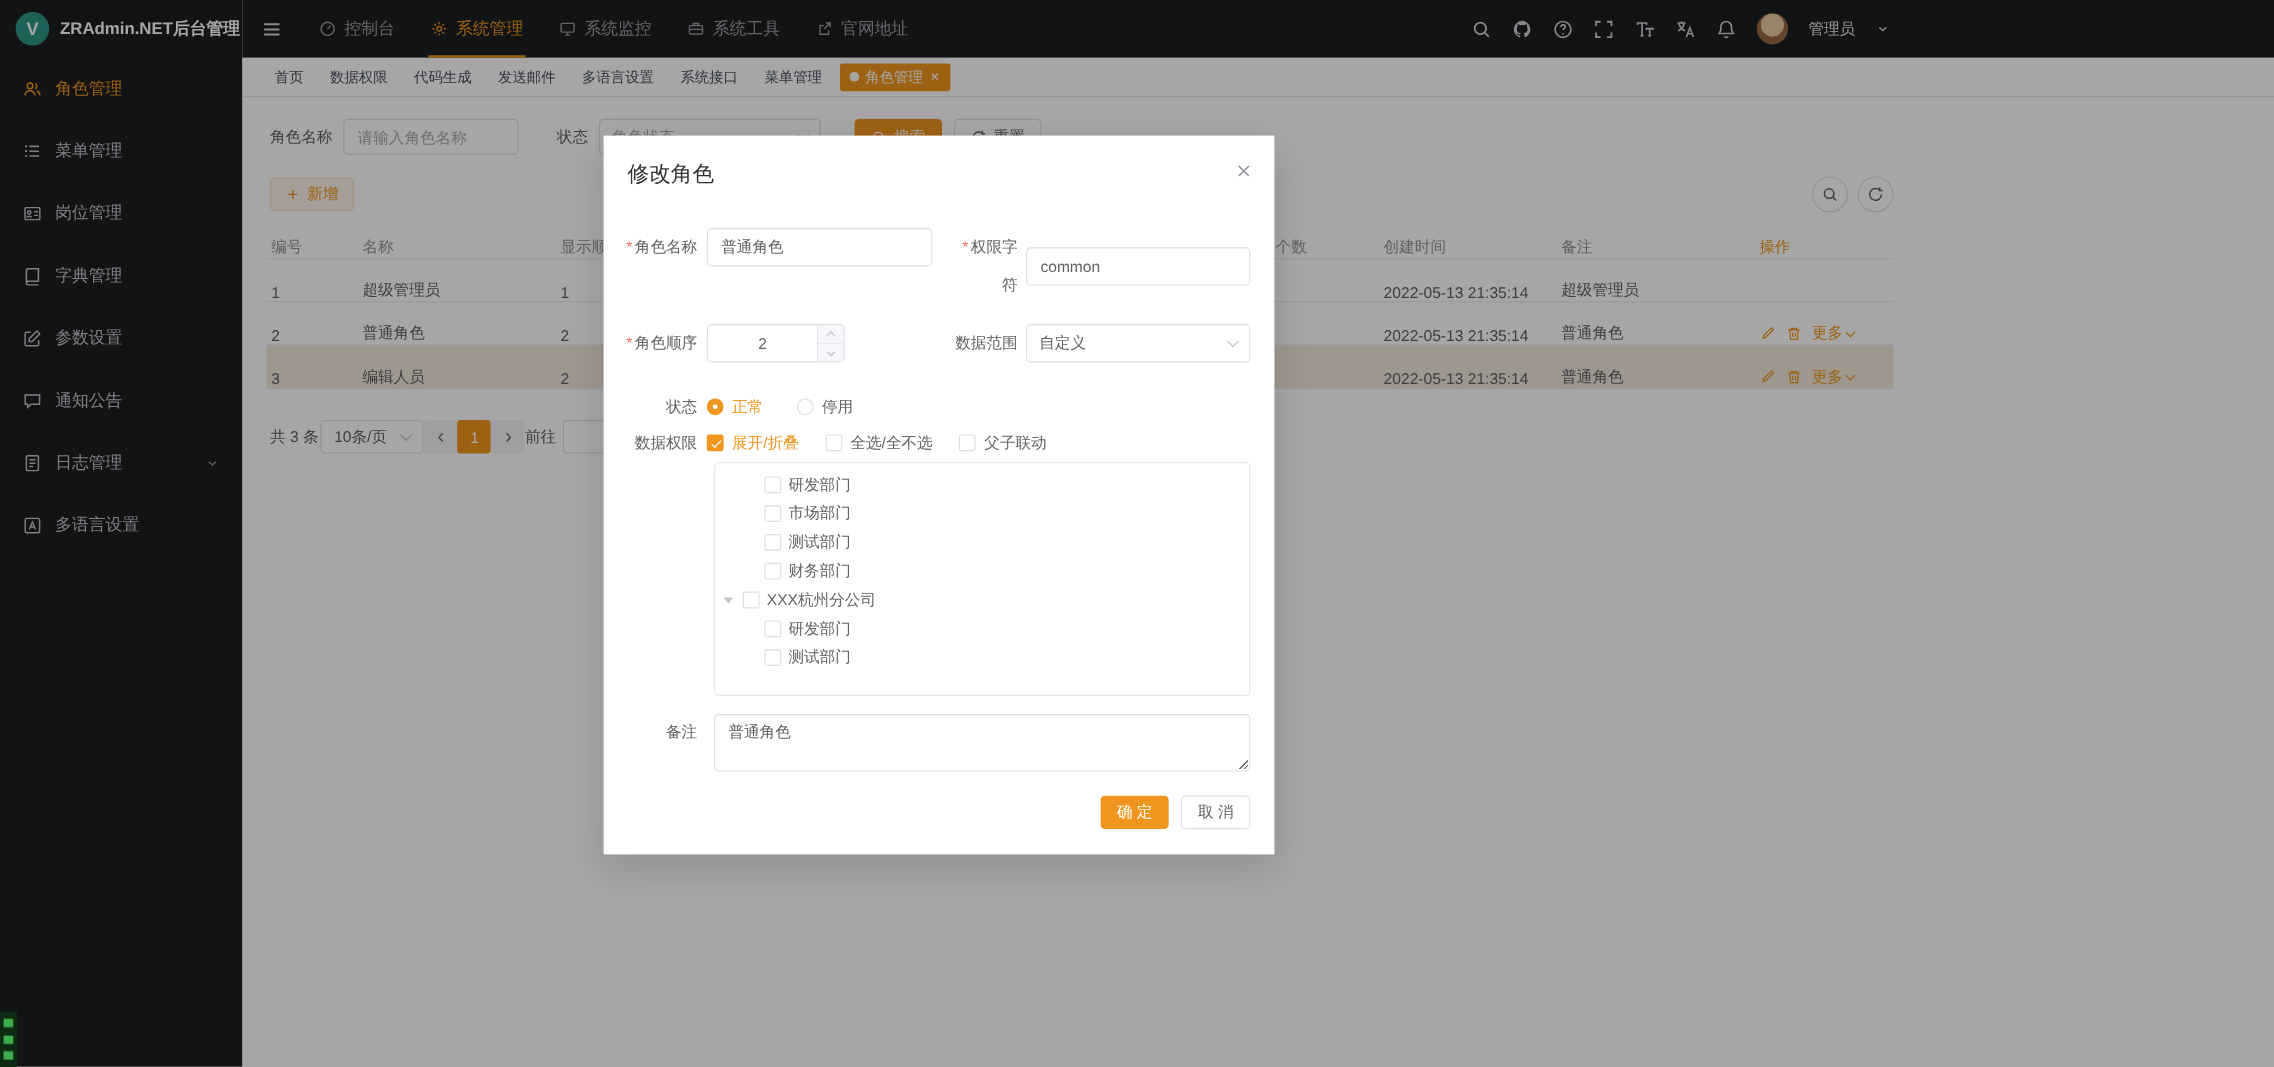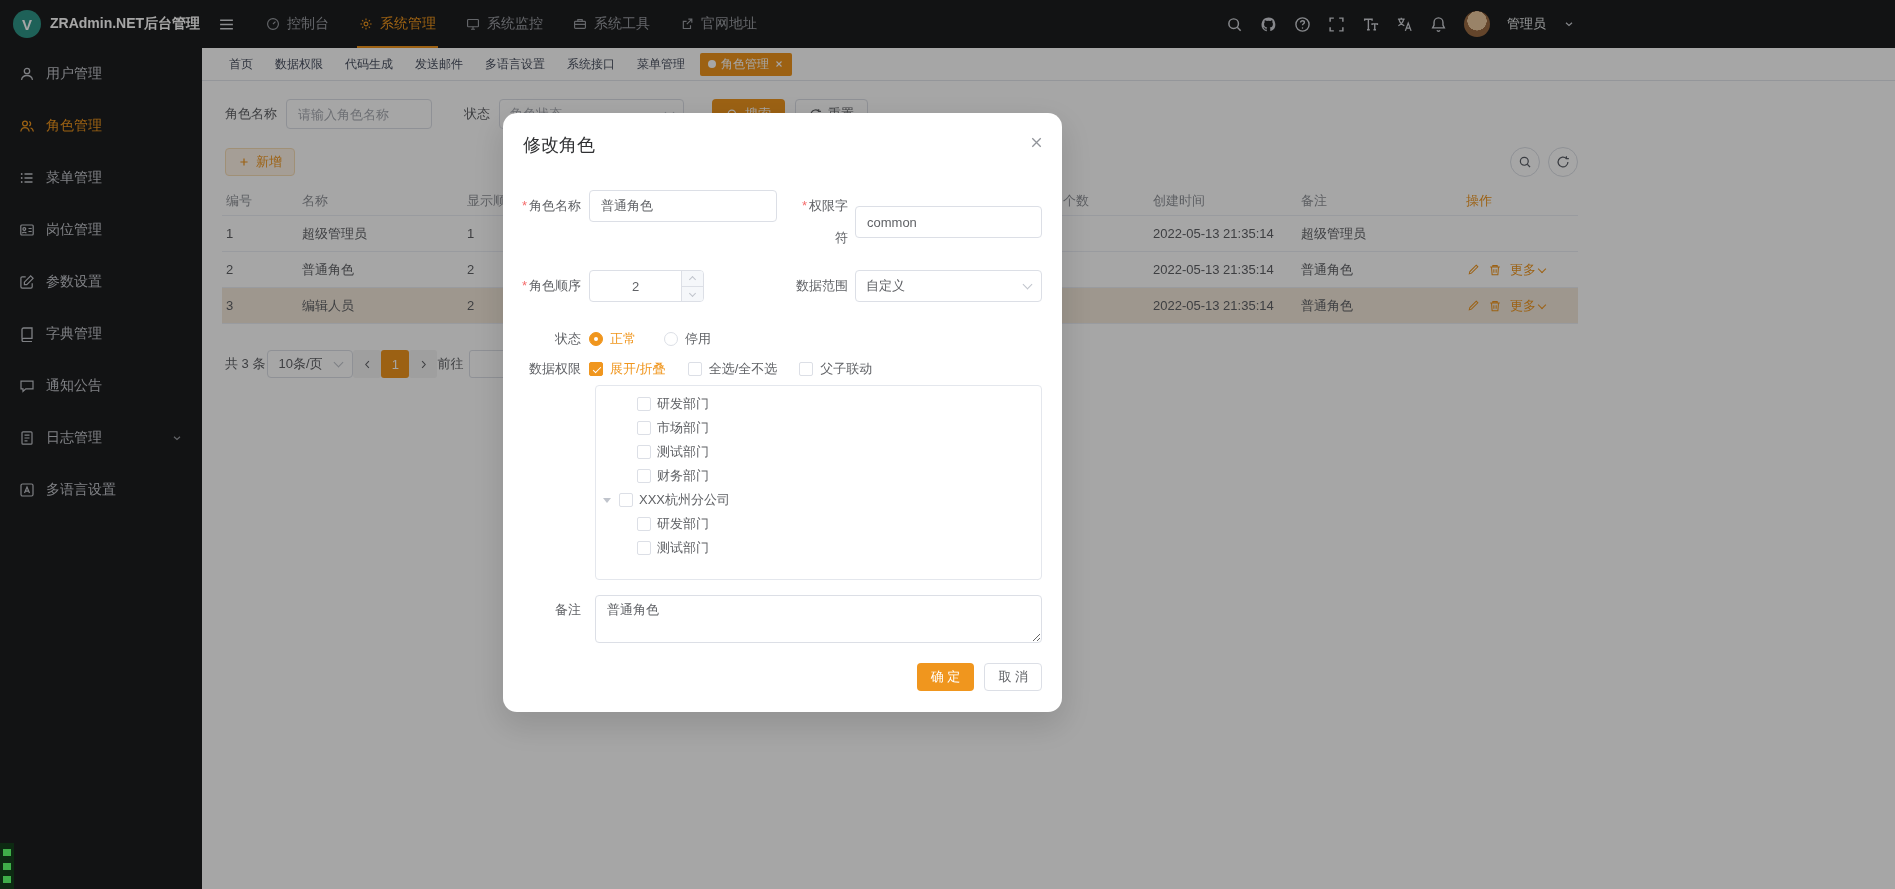--- a/index.html
+++ b/index.html
@@ -57,21 +57,21 @@
   .btn-plain-warning{background:#fdf3e7;color:var(--accent);border-color:#f6ddb6;height:28px;padding:0 12px;}
   .ml10{margin-left:10px;} .ml28{margin-left:28px;}
 
   .inner{width:1356px;margin-left:20px;}
   .toolbar-row{margin-top:18px;display:flex;align-items:center;padding-left:3px;height:30px;}
   .tool-circles{margin-left:auto;display:flex;gap:8px;}
   .tool-circle{width:30px;height:30px;border-radius:50%;border:1px solid var(--border);background:#fff;color:#5a5e66;display:flex;align-items:center;justify-content:center;cursor:pointer;}
 
   
   .table{margin-top:10px;font-size:13px;}
-  .t-row{display:flex;align-items:center;height:36px;border-bottom:1px solid var(--tbl);color:var(--txt);}
+  .t-row{display:flex;align-items:flex-end;height:36px;border-bottom:1px solid var(--tbl);color:var(--txt);}
   .t-head{height:29px;color:var(--txt-l);}
   .t-row.highlight{background:#f3e8da;}
   .c-id{width:80px;padding-left:4px;flex:none;}
   .c-name{width:165px;flex:none;}
   .c-order{width:160px;flex:none;}
   .c-sp{width:436px;flex:none;}
   .c-count{width:90px;flex:none;}
   .c-created{width:148px;flex:none;}
   .c-remark{width:165px;flex:none;}
   .c-ops{width:112px;flex:none;display:flex;align-items:center;gap:8px;color:var(--accent);}
@@ -83,21 +83,21 @@
   .pg-total{margin-right:2px;}
   .pg-select{width:86px;height:28px;}
   .pg-btn{width:28px;height:28px;background:#f4f4f5;border-radius:3px;display:flex;align-items:center;justify-content:center;color:#606266;cursor:pointer;}
   .pg-btn.active{background:var(--accent);color:#fff;}
   .pg-jump{display:flex;align-items:center;gap:6px;}
   .pg-input{width:40px;height:28px;border:1px solid var(--border);border-radius:3px;text-align:center;font-size:13px;color:var(--txt);outline:none;}
   .copyright{position:absolute;top:637px;left:0;width:1378px;text-align:center;color:#9ea2a8;font-size:14px;}
 
   
   .overlay{position:fixed;inset:0;background:rgba(0,0,0,.35);z-index:40;}
-  .modal{position:fixed;left:503px;top:113px;width:559px;height:599px;background:#fff;border-radius:14px;box-shadow:0 12px 32px 4px rgba(0,0,0,.12);z-index:50;}
+  .modal{position:fixed;left:503px;top:113px;width:559px;height:599px;background:#fff;border-radius:0;box-shadow:0 12px 32px 4px rgba(0,0,0,.12);z-index:50;}
   .m-title{position:absolute;left:20px;top:20px;font-size:18px;color:#303133;}
   .m-close{position:absolute;right:18px;top:22px;color:#909399;cursor:pointer;display:flex;}
   .m-form{position:absolute;top:77px;left:0;right:0;}
   .m-row{display:flex;align-items:flex-start;margin-bottom:16px;}
   .m-item{display:flex;align-items:center;}
   .m-item.right{margin-left:14px;}
   .m-label{width:86px;flex:none;text-align:right;padding-right:8px;color:var(--txt);font-size:13px;line-height:32px;}
   .m-label-r{width:64px;flex:none;text-align:right;padding-right:7px;color:var(--txt);font-size:13px;line-height:32px;}
   .req{color:#f56c6c;margin-right:2px;}
   .m-input{width:188px;height:32px;border:1px solid var(--border);border-radius:4px;padding:0 11px;font-size:13px;color:var(--txt);outline:none;}
@@ -141,29 +141,20 @@
 <body>
 
 <div class="app">
 
   <aside class="sidebar">
     <div class="logo-row">
       <div class="logo-circle">V</div>
       <div class="app-title">ZRAdmin.NET后台管理</div>
     </div>
     <nav class="menu">
-      <div class="menu-item">
-        <span class="icon">
-            <svg viewBox="0 0 16 16" width="16" height="16" fill="none" stroke="currentColor" stroke-width="1.3">
-              <circle cx="8" cy="5" r="2.7"></circle>
-              <path d="M2.5 13.8c.6-3 2.8-4.3 5.5-4.3s4.9 1.3 5.5 4.3"></path>
-            </svg>
-          </span>
-        <span>用户管理</span>
-      </div>
       <div class="menu-item active">
         <span class="icon">
             <svg viewBox="0 0 16 16" width="16" height="16" fill="none" stroke="currentColor" stroke-width="1.3">
               <circle cx="6" cy="5.5" r="2.4"></circle>
               <path d="M1.8 13.5c.5-2.6 2.2-3.8 4.2-3.8s3.7 1.2 4.2 3.8"></path>
               <path d="M10.2 3.5a2.4 2.4 0 0 1 0 4.4"></path>
               <path d="M11.6 9.9c1.6.5 2.5 1.7 2.8 3.6"></path>
             </svg>
           </span>
         <span>角色管理</span>
@@ -184,34 +175,34 @@
             <svg viewBox="0 0 16 16" width="16" height="16" fill="none" stroke="currentColor" stroke-width="1.2">
               <rect x="1.8" y="3" width="12.4" height="10" rx="1"></rect>
               <circle cx="5.3" cy="7" r="1.4"></circle>
               <path d="M3.3 11.2c.4-1.3 3.6-1.3 4 0M9.5 6.5h3.2M9.5 9.5h3.2"></path>
             </svg>
           </span>
         <span>岗位管理</span>
       </div>
       <div class="menu-item">
         <span class="icon">
+            <svg viewBox="0 0 16 16" width="16" height="16" fill="none" stroke="currentColor" stroke-width="1.3">
+              <path d="M3 12.8V3.6c0-.9.7-1.6 1.6-1.6H13v10.4H4.6c-.9 0-1.6.7-1.6 1.6s.7 1.6 1.6 1.6H13"></path>
+            </svg>
+          </span>
+        <span>字典管理</span>
+      </div>
+      <div class="menu-item">
+        <span class="icon">
             <svg viewBox="0 0 16 16" width="16" height="16" fill="none" stroke="currentColor" stroke-width="1.2">
               <path d="M13.2 9.3v3.5c0 .7-.6 1.3-1.3 1.3H3.2c-.7 0-1.3-.6-1.3-1.3V4.1c0-.7.6-1.3 1.3-1.3h3.5"></path>
               <path d="M11.7 1.9l2.4 2.4-6.3 6.3H5.4V8.2z"></path>
             </svg>
           </span>
         <span>参数设置</span>
-      </div>
-      <div class="menu-item">
-        <span class="icon">
-            <svg viewBox="0 0 16 16" width="16" height="16" fill="none" stroke="currentColor" stroke-width="1.3">
-              <path d="M3 12.8V3.6c0-.9.7-1.6 1.6-1.6H13v10.4H4.6c-.9 0-1.6.7-1.6 1.6s.7 1.6 1.6 1.6H13"></path>
-            </svg>
-          </span>
-        <span>字典管理</span>
       </div>
       <div class="menu-item">
         <span class="icon">
             <svg viewBox="0 0 16 16" width="16" height="16" fill="none" stroke="currentColor" stroke-width="1.2">
               <path d="M2 3.2h12v7.6H6.8L4 13.4v-2.6H2z"></path>
             </svg>
           </span>
         <span>通知公告</span>
       </div>
       <div class="menu-item">

